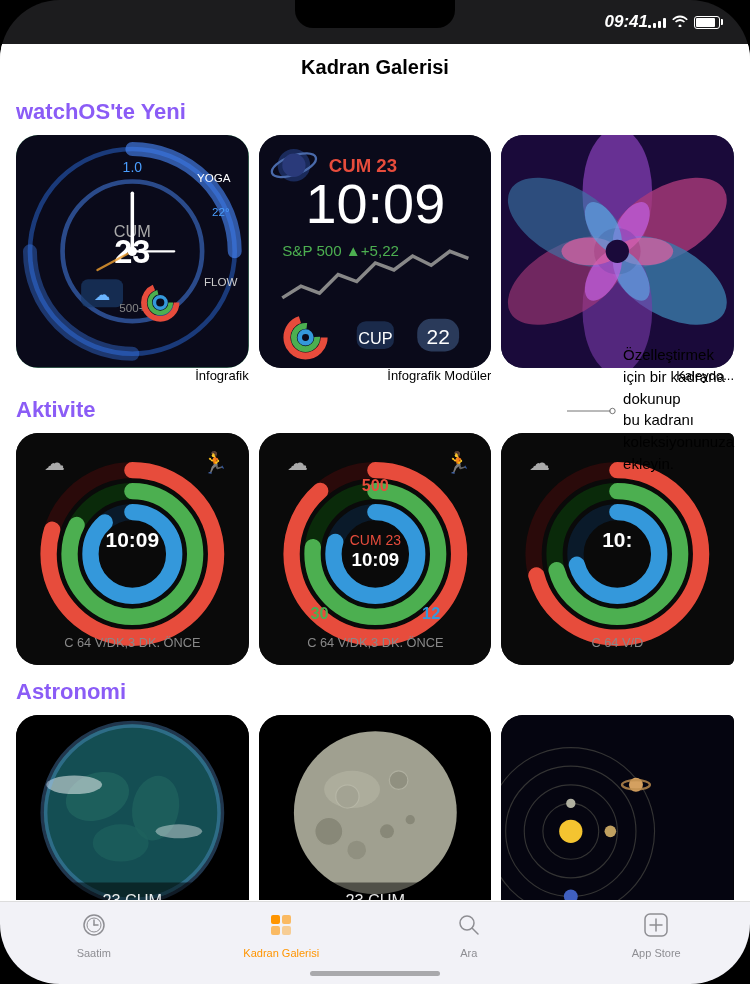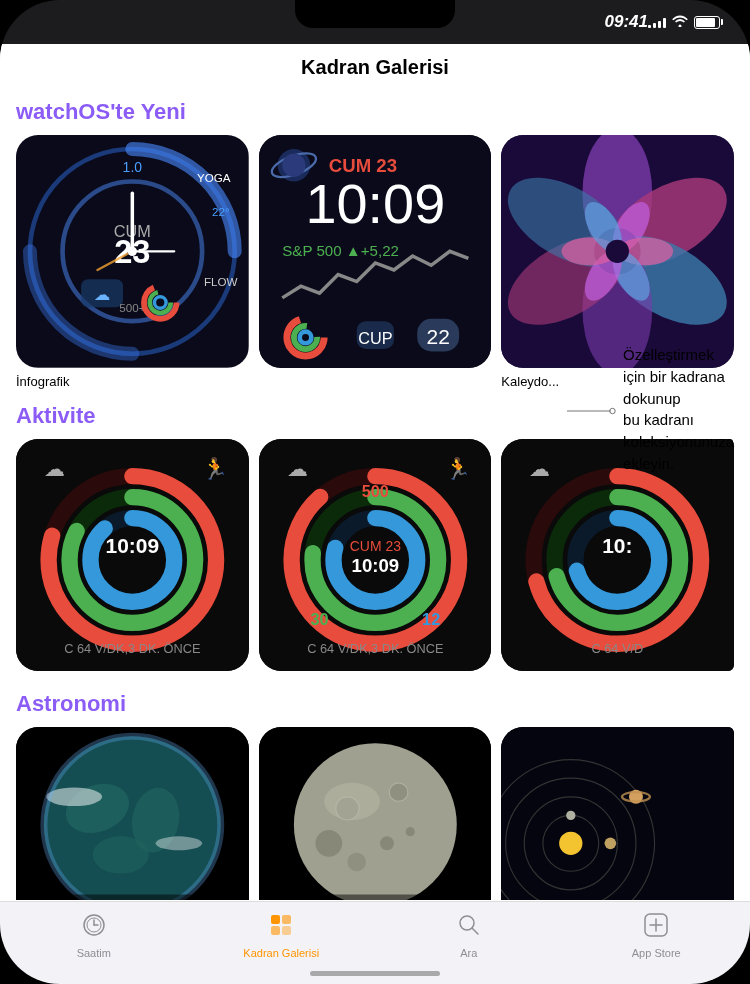--- a/index.html
+++ b/index.html
@@ -147,32 +147,31 @@
       aspect-ratio: 1;
       border-radius: 22px;
       overflow: hidden;
       position: relative;
       background: #1a1a2e;
     }
 
     .watch-label {
       font-size: 13px;
       color: #000;
-      margin-top: 6px;
-      text-align: left;
+      text-align: right;
       white-space: nowrap;
       overflow: hidden;
       text-overflow: ellipsis;
       width: 100%;
     }
 
     
     
     .wf-infografik {
-      background: #e5e5e5;
+      background: #86efac;
       display: flex;
       flex-direction: column;
       align-items: center;
       justify-content: center;
       position: relative;
       padding-left: 9px;
     }
 
     
     .wf-infografik-modul {
@@ -382,20 +381,21 @@
               <circle cx="20" cy="87" r="5" stroke="#4caf50" stroke-width="2.5" fill="none" stroke-dasharray="24 7"></circle>
               <circle cx="20" cy="87" r="2.5" stroke="#3498db" stroke-width="2" fill="none"></circle>
 
               <rect x="42" y="80" width="16" height="12" rx="4" fill="#1a2a4a"></rect>
               <text x="50" y="90" text-anchor="middle" fill="#fff" font-size="7" font-family="Arial">CUP</text>
 
               <rect x="68" y="79" width="18" height="14" rx="6" fill="#2a3a5a"></rect>
               <text x="77" y="90" text-anchor="middle" fill="#fff" font-size="9" font-family="Arial">22</text>
             </svg>
           </div>
+          <span class="watch-label">İnfografik Modüler</span>
         </div>
 
         <div class="watch-item">
           <div class="watch-face wf-kaley">
             <svg style="position:absolute;top:0;left:0;width:100%;height:100%;" viewBox="0 0 100 100">
               <rect width="100" height="100" fill="#1a0a3a"></rect>
 
               <ellipse cx="50" cy="25" rx="15" ry="28" fill="#7a3aaa" opacity="0.8" transform="rotate(0 50 50)"></ellipse>
               <ellipse cx="50" cy="25" rx="15" ry="28" fill="#aa3a7a" opacity="0.8" transform="rotate(60 50 50)"></ellipse>
               <ellipse cx="50" cy="25" rx="15" ry="28" fill="#3a7aaa" opacity="0.8" transform="rotate(120 50 50)"></ellipse>

